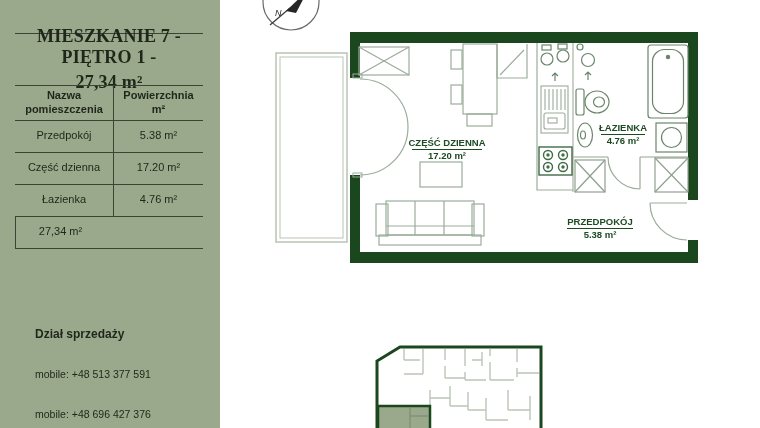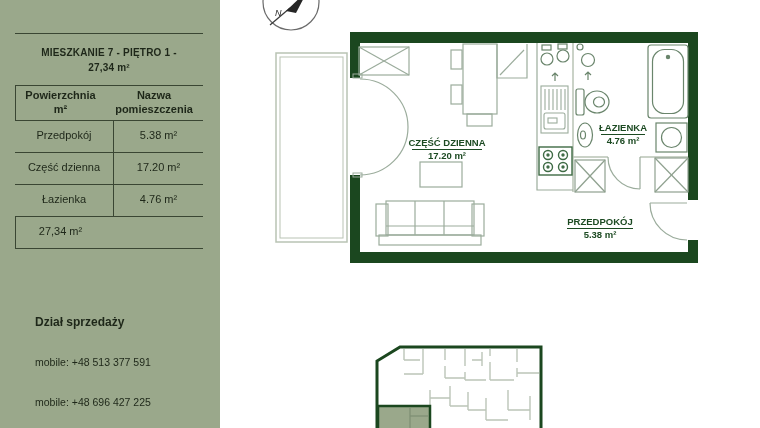--- a/index.html
+++ b/index.html
@@ -2,49 +2,49 @@
 <html><head>
 <meta charset="utf-8">
 <style>
   html,body{margin:0;padding:0;}
   .page{position:relative;width:760px;height:428px;background:#ffffff;overflow:hidden;
         font-family:"Liberation Sans",sans-serif;}
   
   .sidebar{position:absolute;left:0;top:0;width:220px;height:428px;background:#9AA88B;color:#1E2719;}
   .sb-title{position:absolute;top:33px;left:15px;width:188px;height:51px;
             border-top:1.5px solid #3A4633;display:flex;flex-direction:column;justify-content:center;
-            gap:4px;text-align:center;font-weight:bold;font-size:10px;letter-spacing:.2px;}
+            gap:4px;text-align:center;font-weight:bold;font-size:18px;letter-spacing:.2px;font-family:Liberation Serif, serif;}
   .sb-table{position:absolute;top:85px;left:15px;width:188px;border-top:1.5px solid #3A4633;}
   .sb-row{display:flex;border-bottom:1.5px solid #3A4633;}
   .sb-cell{width:98px;min-height:31px;display:flex;align-items:center;justify-content:center;
            text-align:center;font-size:11px;padding:3px 5px;box-sizing:border-box;line-height:1.25;}
   .sb-cell.val{width:90px;border-left:1.5px solid #3A4633;}
-  .sb-contact{position:absolute;left:35px;top:316px;font-size:10.5px;line-height:1;}
+  .sb-contact{position:absolute;left:35px;top:328px;font-size:10.5px;line-height:1;}
   .sb-contact-heading{font-weight:bold;font-size:12px;margin-bottom:11px;}
   .sb-contact-line{margin-bottom:9px;margin-top:29px;}
   
   .plan-area{position:absolute;left:220px;top:0;width:540px;height:428px;}
   svg text{font-family:"Liberation Sans",sans-serif;}
   .room-label{font-weight:bold;fill:#1C4A22;}
 </style>
 </head>
 <body>
 
 <div class="page">
 
   <aside class="sidebar">
     <div class="sb-title">
       <div>MIESZKANIE 7 - PIĘTRO 1 -</div>
       <div>27,34 m²</div>
     </div>
 
     <div class="sb-table">
       <div class="sb-row">
+        <div class="sb-cell" style="font-weight:bold">Nazwa pomieszczenia</div>
         <div class="sb-cell val" style="font-weight:bold">Powierzchnia m²</div>
-        <div class="sb-cell" style="font-weight:bold">Nazwa pomieszczenia</div>
       </div>
       <div class="sb-row">
         <div class="sb-cell">Przedpokój</div>
         <div class="sb-cell val">5.38 m²</div>
       </div>
       <div class="sb-row">
         <div class="sb-cell">Część dzienna</div>
         <div class="sb-cell val">17.20 m²</div>
       </div>
       <div class="sb-row">
@@ -52,21 +52,21 @@
         <div class="sb-cell val">4.76 m²</div>
       </div>
       <div class="sb-row">
         <div class="sb-cell val">27,34 m²</div>
       </div>
     </div>
 
     <div class="sb-contact">
       <div class="sb-contact-heading">Dział sprzedaży</div>
       <div class="sb-contact-line">mobile: +48 513 377 591</div>
-      <div class="sb-contact-line">mobile: +48 696 427 225</div>
+      <div class="sb-contact-line">mobile: +48 696 427 376</div>
     </div>
   </aside>
 
   <main class="plan-area">
     <svg viewBox="0 0 540 428" width="540" height="428">
 
       <g>
         <circle cx="71" cy="2" r="28" fill="#ffffff" stroke="#6a6a6a" stroke-width="1.2"></circle>
         <line x1="50" y1="25" x2="70" y2="8" stroke="#3a3a3a" stroke-width="1.2"></line>
         <polygon points="66,11 88,-10 76,13" fill="#262626"></polygon>

